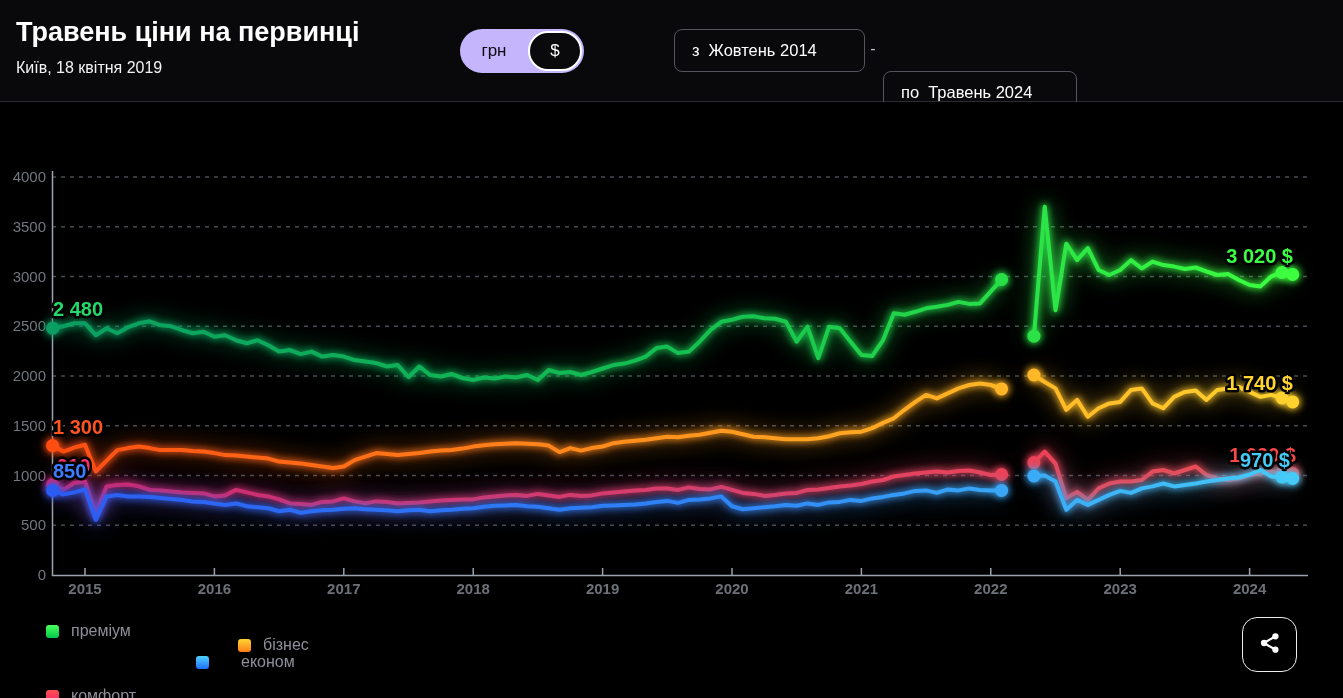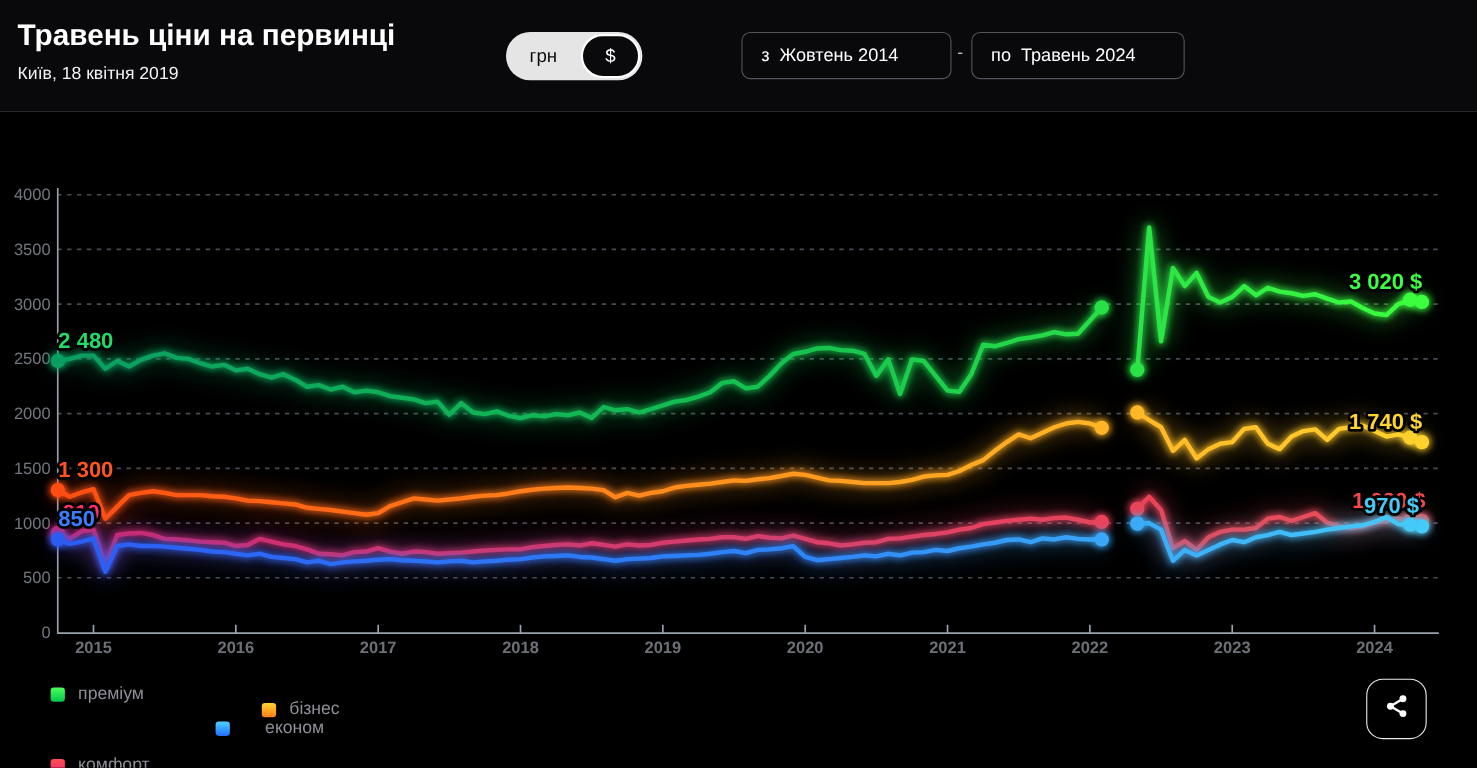--- a/index.html
+++ b/index.html
@@ -6,31 +6,31 @@
   body{width:1343px;height:698px;position:relative;overflow:hidden;
        font-family:"Liberation Sans", sans-serif;-webkit-font-smoothing:antialiased;}
 
   
   .header{position:absolute;left:0;top:0;width:1343px;height:101px;
           background:#09090b;border-bottom:1px solid #2b2b33;}
   .title{position:absolute;left:16px;top:17px;font-size:27px;font-weight:700;color:#fff;}
   .subtitle{position:absolute;left:16px;top:59px;font-size:16px;font-weight:500;color:#f2f2f4;}
 
   .currency-toggle{position:absolute;left:460px;top:29px;width:124px;height:44px;
-          background:#e5e5e5;border-radius:22px;display:flex;align-items:center;cursor:pointer;}
+          background:#c4b5fd;border-radius:22px;display:flex;align-items:center;cursor:pointer;}
   .cur-uah{flex:1;text-align:center;font-size:17px;font-weight:500;color:#0c0c0e;}
   .cur-usd{width:54px;height:40px;margin:2px 2px 2px 0;background:#0a0a0c;border:2px solid #fff;
           border-radius:20px;box-sizing:border-box;display:flex;align-items:center;justify-content:center;
           font-size:17px;font-weight:500;color:#fff;}
 
   .date-btn{position:absolute;top:29px;height:43px;box-sizing:border-box;border:1px solid #54545d;
           border-radius:8px;background:transparent;display:flex;align-items:center;
           padding-left:17px;color:#fff;font-size:16.5px;cursor:pointer;}
   .date-from{left:674px;width:191px;}
-  .date-to{left:883px;width:194px;}
+  .date-to{left:883px;width:194px;margin-top:42px;}
   .date-btn .prefix{margin-right:9px;}
   .date-dash{position:absolute;left:866px;top:40px;width:14px;text-align:center;color:#bfbfc6;font-size:16px;}
 
   .logo{position:absolute;left:1203px;top:24px;display:flex;align-items:center;cursor:pointer;}
   .logo-text{margin-left:11px;font-size:41px;font-weight:700;color:#fff;letter-spacing:1px;}
 
   
   .chart-area{position:absolute;left:0;top:102px;width:1343px;height:596px;background:#000;}
   #chart-svg{position:absolute;left:0;top:0;}
   #chart-svg .grid{stroke:#838897;stroke-opacity:.55;stroke-width:1.5;stroke-dasharray:4 5;}

